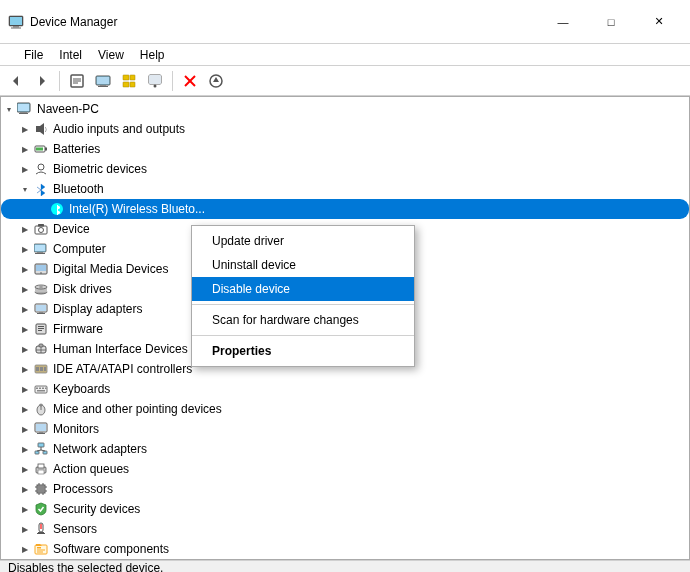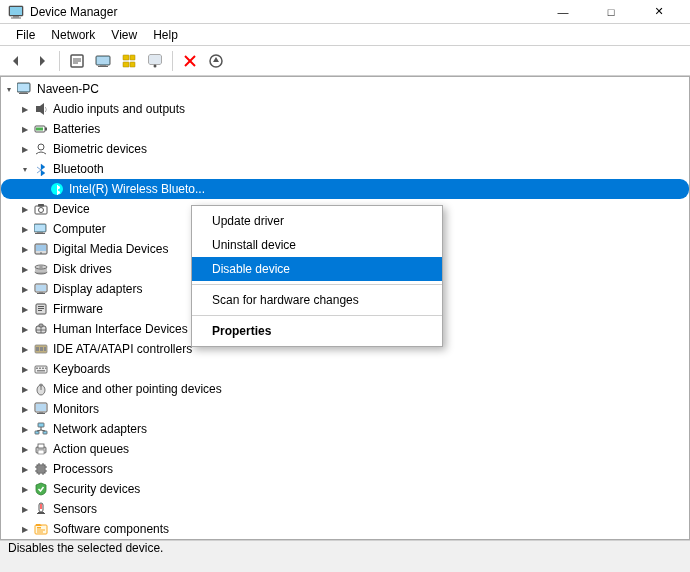--- a/index.html
+++ b/index.html
@@ -8,21 +8,21 @@
       height: 572px;
       font-family: 'Segoe UI', Tahoma, sans-serif;
       font-size: 12px;
       background: #f0f0f0;
       overflow: hidden;
     }
 
     
     .title-bar {
       background: #ffffff;
-      height: 24px;
+      height: 44px;
       display: flex;
       align-items: center;
       padding: 0 8px;
       border-bottom: 1px solid #d0d0d0;
       user-select: none;
     }
     .title-bar-icon {
       width: 16px;
       height: 16px;
       margin-right: 6px;
@@ -51,21 +51,21 @@
       font-size: 11px;
       color: #000;
     }
 
     
     .menu-bar {
       background: #ffffff;
       height: 22px;
       display: flex;
       align-items: center;
-      padding: 0 8px;
+      padding: 0 16px;
       border-bottom: 1px solid #d0d0d0;
     }
     .menu-item {
       padding: 2px 8px;
       cursor: pointer;
       font-size: 12px;
       color: #000;
     }
 
     
@@ -164,21 +164,21 @@
       padding: 0 8px;
       font-size: 12px;
       color: #000;
     }
 
     
     .context-menu {
       position: absolute;
       top: 128px;
       left: 190px;
-      width: 252px;
+      width: 224px;
       background: #ffffff;
       border: 1px solid #aaa;
       box-shadow: 3px 3px 8px rgba(0,0,0,0.3);
       z-index: 100;
       padding: 3px 0;
     }
     .ctx-item {
       padding: 5px 20px;
       cursor: pointer;
       font-size: 12px;
@@ -207,21 +207,21 @@
   <div class="title-bar-title">Device Manager</div>
   <div class="title-bar-controls">
     <button class="title-bar-btn">—</button>
     <button class="title-bar-btn">□</button>
     <button class="title-bar-btn close">✕</button>
   </div>
 </div>
 
 <div class="menu-bar">
   <div class="menu-item">File</div>
-  <div class="menu-item">Network</div>
+  <div class="menu-item">Intel</div>
   <div class="menu-item">View</div>
   <div class="menu-item">Help</div>
 </div>
 
 <div class="toolbar">
   <button class="toolbar-btn">
     <svg width="14" height="14" viewBox="0 0 14 14">
         <polygon points="9,2 4,7 9,12" fill="#555"></polygon>
       </svg>
   </button>

